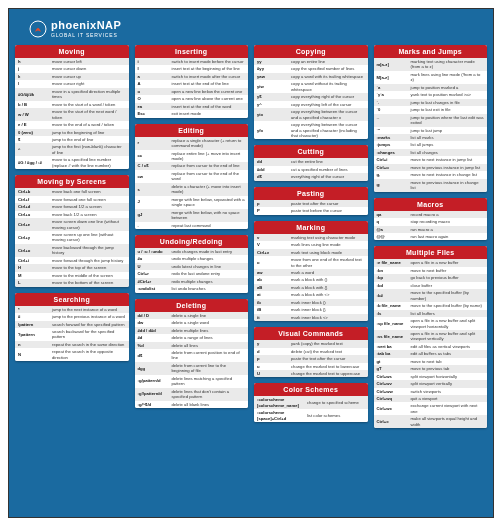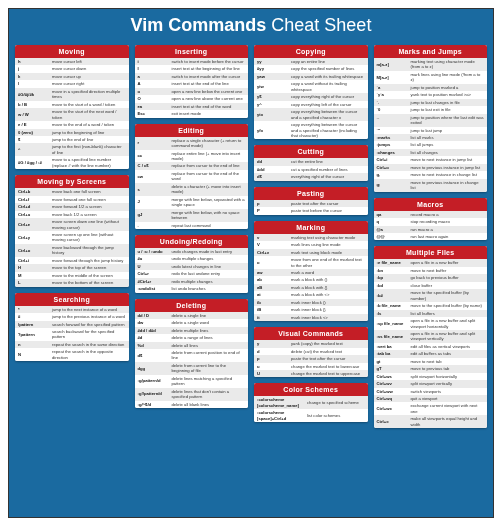--- a/index.html
+++ b/index.html
@@ -19,22 +19,29 @@
   .row:nth-child(odd){background:#fff}
   .key{width:34px;font-weight:700;color:#111;flex-shrink:0}
   .key.w{width:50px}
   .dsc{color:#333;flex:1}
 </style>
 </head>
 <body>
 
 <div class="page">
   <div class="inner">
-    <div class="title">
-      <span class="b">Vim Commands</span><span> Cheat Sheet</span>
+    <div class="logo">
+      <svg width="18" height="18" viewBox="0 0 18 18">
+        <circle cx="9" cy="9" r="8" fill="none" stroke="#fff" stroke-width="1"></circle>
+        <path d="M6,12 Q9,4 12,12 Q9,9 6,12" fill="#e04a2f"></path>
+      </svg>
+      <div>
+        <div class="logo-txt">phoenixNAP</div>
+        <div class="logo-sub">GLOBAL IT SERVICES</div>
+      </div>
     </div>
     <div class="cols" id="cols">
         <div class="col">
           <div class="panel">
             <div class="hdr">Moving</div>
             <div class="row">
               <div class="key">h</div>
               <div class="dsc">move cursor left</div>
             </div>
             <div class="row">

